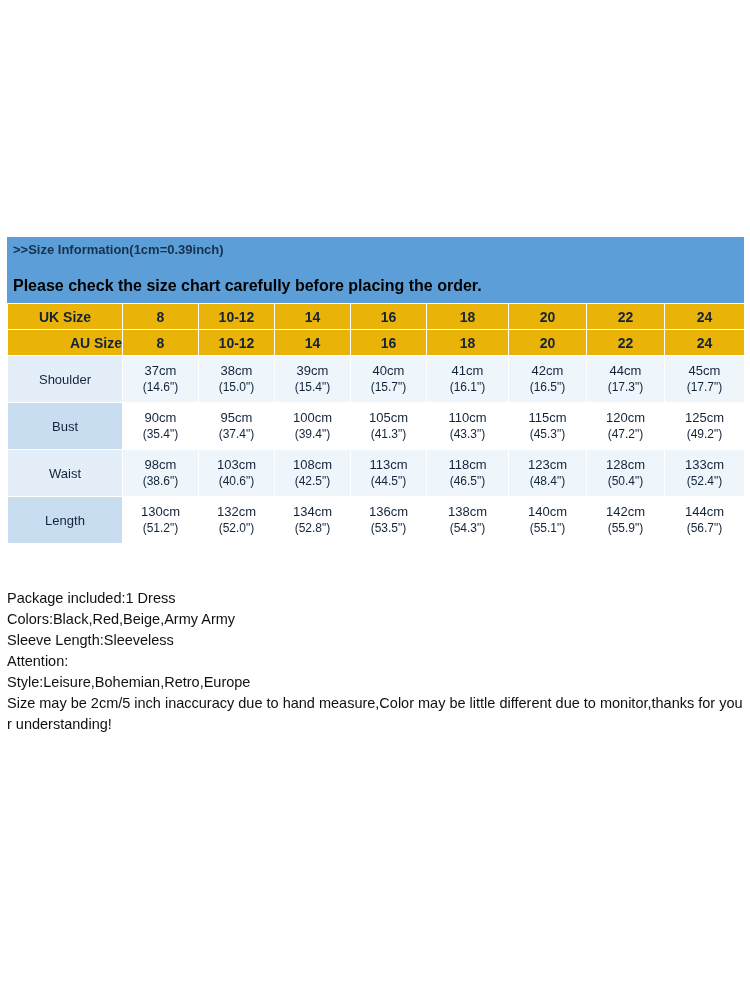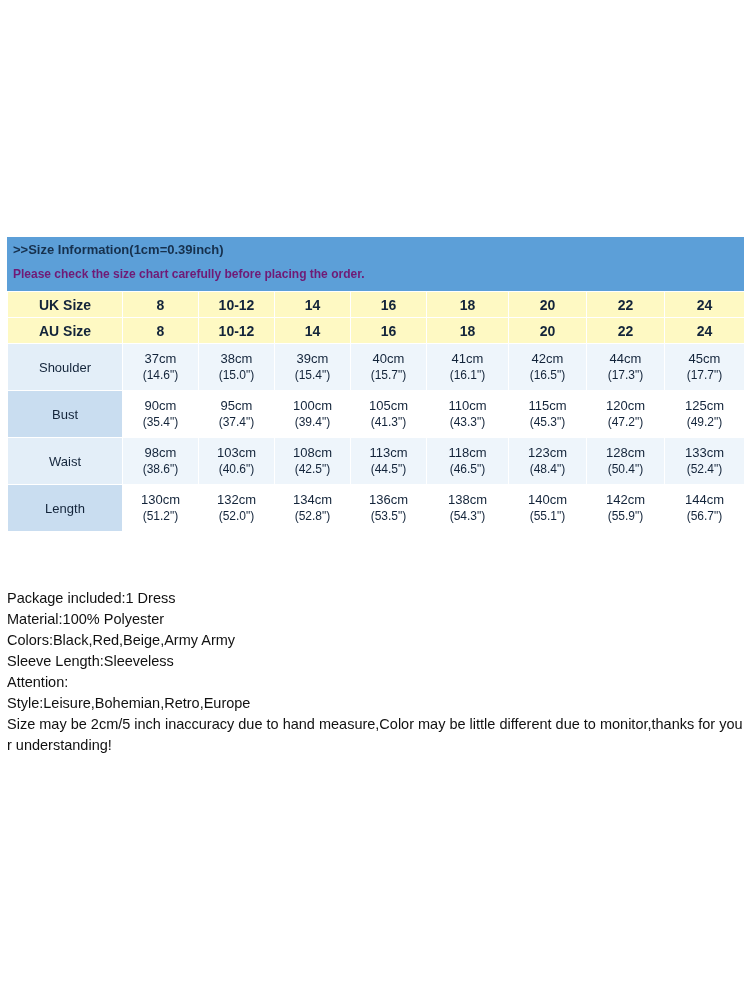--- a/index.html
+++ b/index.html
@@ -27,41 +27,41 @@
     box-sizing: border-box;
   }
   .header-line1 {
     font-size: 13px;
     font-weight: bold;
     color: #16304d;
     line-height: 18px;
     letter-spacing: 0px;
   }
   .header-line2 {
-    font-size: 12px;
-    font-weight: bold;
-    color: #701a75;
+    font-size: 16px;
+    font-weight: bold;
+    color: #000000;
     line-height: 22px;
-    margin-top: 4px;
+    margin-top: 16px;
   }
   table.size-table {
     border-collapse: collapse;
     width: 737px;
     table-layout: fixed;
   }
   table.size-table td {
     border: 1px solid #ffffff;
     text-align: center;
     vertical-align: middle;
     font-size: 13px;
     color: #13243a;
     padding: 0;
   }
   .c-head {
-    background: #fef9c3;
+    background: #eab308;
     font-weight: bold;
   }
   .c-sizecell {
     background: #6aa9dc;
     font-weight: bold;
     font-size: 15px;
     color: #10243c;
   }
   .c-rowlabel {
     background: #c9ddf0;
@@ -144,21 +144,21 @@
           <td class="c-head" style="height: 25px; font-size: 14px;">8</td>
           <td class="c-head" style="height: 25px; font-size: 14px;">10-12</td>
           <td class="c-head" style="height: 25px; font-size: 14px;">14</td>
           <td class="c-head" style="height: 25px; font-size: 14px;">16</td>
           <td class="c-head" style="height: 25px; font-size: 14px;">18</td>
           <td class="c-head" style="height: 25px; font-size: 14px;">20</td>
           <td class="c-head" style="height: 25px; font-size: 14px;">22</td>
           <td class="c-head" style="height: 25px; font-size: 14px;">24</td>
         </tr>
         <tr>
-          <td class="c-head" style="text-align: center; height: 25px; font-size: 14px;">AU Size</td>
+          <td class="c-head" style="text-align: right; height: 25px; font-size: 14px;">AU Size</td>
           <td class="c-head" style="height: 25px; font-size: 14px;">8</td>
           <td class="c-head" style="height: 25px; font-size: 14px;">10-12</td>
           <td class="c-head" style="height: 25px; font-size: 14px;">14</td>
           <td class="c-head" style="height: 25px; font-size: 14px;">16</td>
           <td class="c-head" style="height: 25px; font-size: 14px;">18</td>
           <td class="c-head" style="height: 25px; font-size: 14px;">20</td>
           <td class="c-head" style="height: 25px; font-size: 14px;">22</td>
           <td class="c-head" style="height: 25px; font-size: 14px;">24</td>
         </tr>
         <tr>
@@ -301,19 +301,18 @@
             <span class="inch">(56.7")</span>
           </td>
         </tr>
       </tbody>
   </table>
 
 </div>
 
 <div class="notes">
   <div>Package included:1 Dress</div>
-  <div>Material:100% Polyester</div>
   <div>Colors:Black,Red,Beige,Army Army</div>
   <div>Sleeve Length:Sleeveless</div>
   <div>Attention:</div>
   <div>Style:Leisure,Bohemian,Retro,Europe</div>
   <div>Size may be 2cm/5 inch inaccuracy due to hand measure,Color may be little different due to monitor,thanks for your understanding!</div>
 </div>
 
 </body></html>

